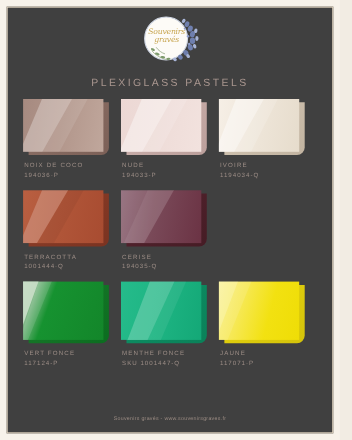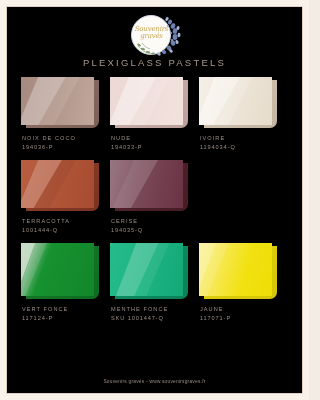--- a/index.html
+++ b/index.html
@@ -20,21 +20,21 @@
     background: #f7f2ea;
     box-sizing: border-box;
     padding: 6px;
   }
   #page-inner {
     position: relative;
     width: 100%;
     height: 100%;
     box-sizing: border-box;
     border: 1px solid #ddd0bd;
-    background: #000000;
+    background: #404040;
     display: flex;
     flex-direction: column;
     align-items: center;
   }
 
   
   .logo-wrap {
     margin-top: 6px;
     width: 62px;
     height: 44px;
@@ -73,21 +73,21 @@
 
   
   .section-title {
     font-size: 9.5px;
     letter-spacing: 2.2px;
     color: #a9968f;
     font-weight: normal;
     text-align: center;
     margin: 0;
   }
-  .title-1 { margin-top: 0; }
+  .title-1 { margin-top: 13px; }
   .title-2 { margin-top: 0px; }
 
   
   .row {
     display: flex;
     width: 100%;
     box-sizing: border-box;
     padding: 0 14px;
   }
   .row-1 { margin-top: 9px; }

